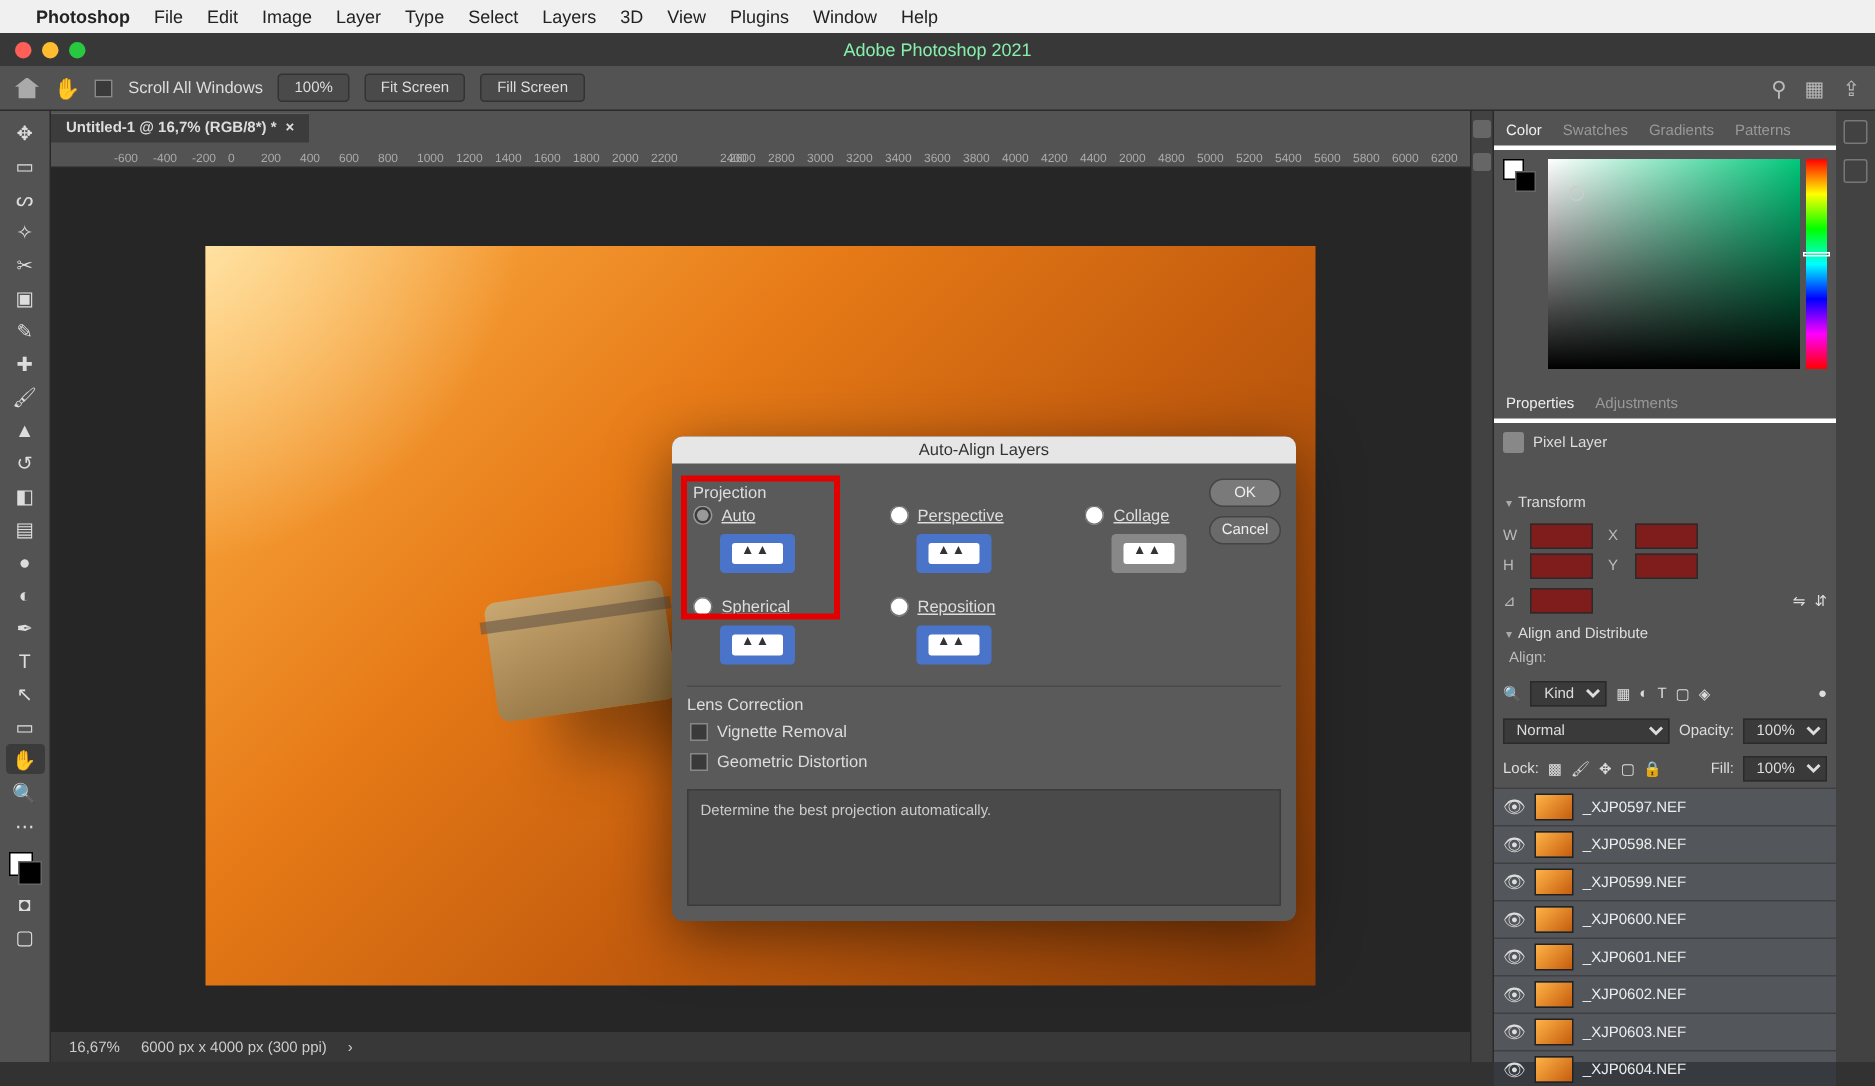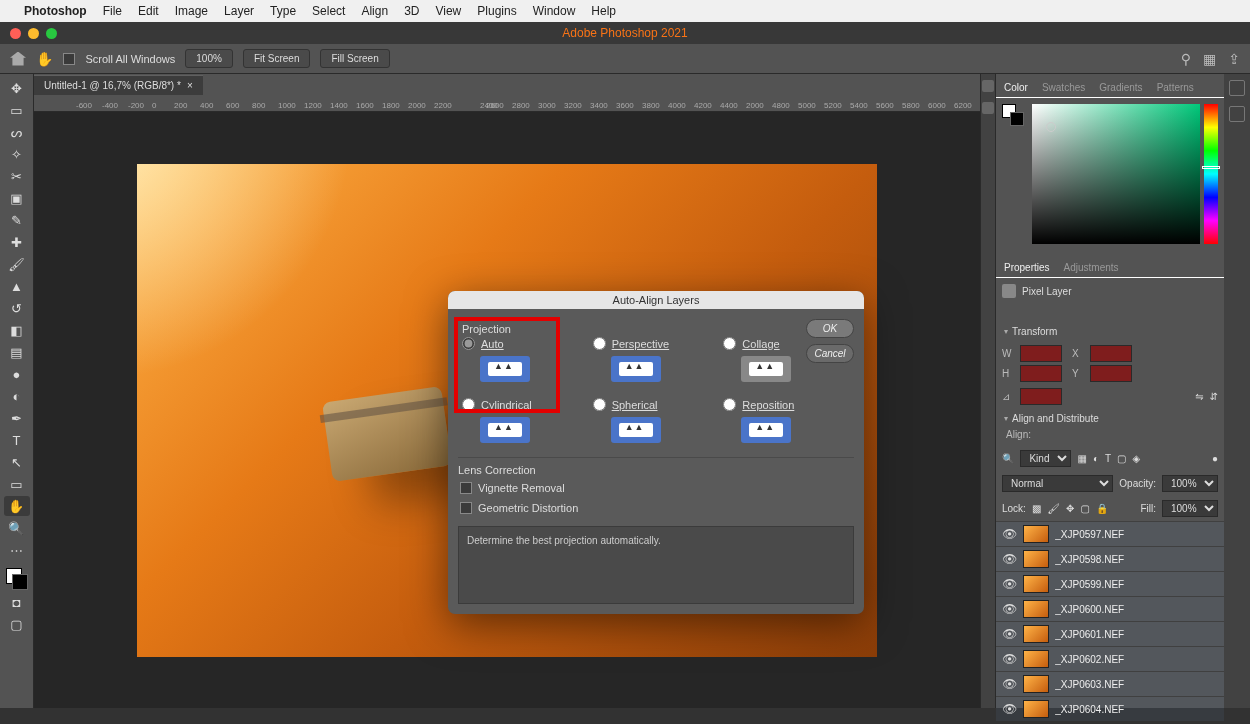--- a/index.html
+++ b/index.html
@@ -4,50 +4,50 @@
 <style>
 * { margin: 0; padding: 0; box-sizing: border-box; font-family: -apple-system, "Helvetica Neue", Arial, sans-serif; }
 body { width: 1250px; height: 724px; background: #323232; overflow: hidden; color: #ddd; font-size: 11px; }
 .menubar { height: 22px; background: #f0f0f0; color: #222; display: flex; align-items: center; padding: 0 8px; gap: 16px; font-size: 12px; }
 .menubar .apple { font-size: 14px; }
 .menubar .app { font-weight: 700; }
 .window-titlebar { height: 22px; background: #383838; display: flex; align-items: center; position: relative; }
 .traffic { display: flex; gap: 7px; padding-left: 10px; }
 .traffic span { width: 11px; height: 11px; border-radius: 50%; }
 .t-red { background: #ff5f57; } .t-yel { background: #febc2e; } .t-grn { background: #28c840; }
-.wt-title { position: absolute; left: 50%; transform: translateX(-50%); color: #f97316; font-size: 12px; }
+.wt-title { position: absolute; left: 50%; transform: translateX(-50%); color: #86efac; font-size: 12px; }
 .options-bar { height: 30px; background: #535353; display: flex; align-items: center; padding: 0 10px; gap: 10px; border-bottom: 1px solid #2a2a2a; }
 .home-icon { width: 16px; height: 14px; background: #aaa; clip-path: polygon(50% 0, 100% 45%, 85% 45%, 85% 100%, 15% 100%, 15% 45%, 0 45%); }
 .hand-icon { font-size: 14px; color: #ddd; }
 .chk { width: 12px; height: 12px; border: 1px solid #888; background: #3a3a3a; }
 .ob-btn { background: #4a4a4a; border: 1px solid #333; padding: 3px 10px; color: #ddd; border-radius: 3px; font-size: 10px; }
 .ob-right { margin-left: auto; display: flex; gap: 12px; align-items: center; color: #bbb; font-size: 14px; }
 .main { display: flex; height: 634px; }
 .tools { width: 34px; background: #535353; display: flex; flex-direction: column; align-items: center; padding-top: 4px; gap: 2px; border-right: 1px solid #2a2a2a; }
 .tool { width: 26px; height: 20px; display: flex; align-items: center; justify-content: center; color: #ddd; font-size: 13px; border-radius: 3px; }
 .tool.active { background: #3b3b3b; }
 .swatches { width: 22px; height: 22px; position: relative; margin-top: 6px; }
 .swatches .fg { width: 16px; height: 16px; background: #fff; border: 1px solid #000; position: absolute; top: 0; left: 0; }
 .swatches .bg { width: 16px; height: 16px; background: #000; border: 1px solid #666; position: absolute; bottom: 0; right: 0; }
 .canvas-area { flex: 1; background: #262626; display: flex; flex-direction: column; position: relative; }
-.doc-tab { height: 22px; background: #535353; display: flex; align-items: center; }
+.doc-tab { height: 22px; background: #535353; display: flex; align-items: center; font-weight: bold; }
 .doc-tab-inner { background: #3c3c3c; padding: 4px 10px; font-size: 10px; color: #ddd; display: flex; align-items: center; gap: 6px; border-top: 1px solid #606060; }
 .ruler-h { height: 16px; background: #535353; color: #aaa; font-size: 8px; display: flex; align-items: flex-end; padding-left: 34px; overflow: hidden; border-bottom: 1px solid #2a2a2a; position: relative; }
 .ruler-h span { position: absolute; bottom: 1px; }
 .canvas-wrap { flex: 1; display: flex; align-items: center; justify-content: center; position: relative; }
 .canvas-img { width: 740px; height: 493px; background: linear-gradient(135deg, #ffb347 0%, #e67a17 35%, #c55d0e 60%, #8b3d08 100%); position: relative; overflow: hidden; }
 .canvas-img::before { content: ""; position: absolute; width: 300px; height: 300px; background: radial-gradient(circle at top left, rgba(255,245,200,0.9), transparent 60%); top: -40px; left: -40px; }
 .watch-shape { position: absolute; left: 190px; top: 230px; width: 120px; height: 80px; background: linear-gradient(160deg, #c9a872, #8a6a3a); border-radius: 8px; transform: rotate(-8deg); box-shadow: 40px 30px 40px rgba(0,0,0,0.35); }
 .watch-shape::after { content: ""; position: absolute; left: -4px; top: 12px; width: 128px; height: 8px; background: #654; opacity: .6; }
 .overlay-text { position: absolute; right: 20px; bottom: 55px; color: #fff; font-size: 34px; font-weight: 700; font-family: "Segoe UI", Arial, sans-serif; }
 .status { height: 20px; background: #383838; display: flex; align-items: center; padding: 0 12px; gap: 14px; font-size: 10px; color: #ccc; position: absolute; bottom: 0; left: 0; right: 0; }
 .collapse-strip { width: 16px; background: #424242; border-left: 1px solid #2a2a2a; border-right: 1px solid #2a2a2a; display: flex; flex-direction: column; align-items: center; padding-top: 6px; gap: 10px; }
 .collapse-strip span { width: 12px; height: 12px; background: #666; border-radius: 2px; }
 .right-panels { width: 228px; background: #535353; display: flex; flex-direction: column; font-size: 10px; }
-.panel-tabs { display: flex; padding: 4px 6px 0 6px; gap: 10px; color: #999; border-bottom: 1px solid #ffffff; }
+.panel-tabs { display: flex; padding: 4px 6px 0 6px; gap: 10px; color: #999; border-bottom: 3px solid #ffffff; }
 .panel-tabs span { padding: 4px 2px; }
 .panel-tabs .active { color: #eee; }
 .panel-body { padding: 6px; }
 .color-picker { height: 140px; display: flex; gap: 4px; }
 .color-field { flex: 1; background: linear-gradient(to bottom, rgba(0,0,0,0) 0%, #000 100%), linear-gradient(to right, #fff 0%, #00c87a 100%); position: relative; }
 .color-field .dot { position: absolute; top: 18px; left: 14px; width: 10px; height: 10px; border: 1.5px solid #ccc; border-radius: 50%; }
 .hue-strip { width: 14px; background: linear-gradient(to bottom, #f00, #ff0, #0f0, #0ff, #00f, #f0f, #f00); position: relative; }
 .hue-strip .mark { position: absolute; top: 62px; left: -2px; width: 18px; height: 3px; border: 1px solid #fff; }
 .mini-sw { width: 22px; height: 22px; position: relative; margin-right: 4px; }
 .mini-sw .f { width: 14px; height: 14px; background: #fff; border: 1px solid #000; position: absolute; top: 0; left: 0; }
@@ -74,39 +74,39 @@
 .proj-opt .r { display: flex; align-items: center; gap: 6px; text-decoration: underline; }
 .proj-opt input[type=radio] { accent-color: #999; }
 .proj-icon { width: 50px; height: 26px; background: #4a74c9; border-radius: 3px; display: flex; align-items: center; justify-content: center; margin-left: 18px; position: relative; }
 .proj-icon .inner { width: 34px; height: 14px; background: #fff; border-radius: 2px; position: relative; }
 .proj-icon .inner::after { content: "▲▲"; position: absolute; font-size: 9px; color: #333; left: 6px; top: -1px; letter-spacing: 1px; }
 .proj-icon.g { background: #888; }
 .redbox { position: absolute; border: 4px solid #e30000; top: 8px; left: 6px; width: 106px; height: 96px; pointer-events: none; }
 .lens { border-top: 1px solid #4a4a4a; margin-top: 6px; padding-top: 6px; }
 .lens .chkrow { display: flex; align-items: center; gap: 6px; padding: 4px 2px; }
 .hintbox { background: #4a4a4a; border: 1px solid #3b3b3b; padding: 8px; margin-top: 8px; min-height: 78px; color: #ccc; font-size: 10px; }
-.dlg-btns { position: absolute; right: 10px; top: 10px; display: flex; flex-direction: column; gap: 6px; font-style: italic; }
+.dlg-btns { position: absolute; right: 10px; top: 10px; display: flex; flex-direction: column; gap: 6px; }
 .dlg-btn { width: 48px; padding: 3px 0; text-align: center; background: #6a6a6a; border: 1px solid #444; border-radius: 10px; color: #eee; font-size: 10px; }
 .dlg-btn.primary { background: #7a7a7a; }
 .far-strip { width: 26px; background: #424242; display: flex; flex-direction: column; align-items: center; padding-top: 6px; gap: 10px; }
 .far-strip span { width: 16px; height: 16px; border: 1px solid #777; border-radius: 2px; }
 </style>
 </head>
 <body>
 
 <div class="menubar">
   <span class="apple"></span>
   <span class="app">Photoshop</span>
   <span>File</span>
   <span>Edit</span>
   <span>Image</span>
   <span>Layer</span>
   <span>Type</span>
   <span>Select</span>
-  <span>Align</span>
+  <span>Layers</span>
   <span>3D</span>
   <span>View</span>
   <span>Plugins</span>
   <span>Window</span>
   <span>Help</span>
 </div>
 
 <div class="window-titlebar">
   <div class="traffic">
     <span class="t-red"></span>
@@ -248,29 +248,20 @@
                     <input type="radio" style="">
                     <span>Collage</span>
                   </div>
                 <div class="proj-icon g">
                     <div class="inner"></div>
                   </div>
               </div>
               <div class="proj-opt">
                 <div class="r">
                     <input type="radio" style="">
-                    <span>Cylindrical</span>
-                  </div>
-                <div class="proj-icon">
-                    <div class="inner"></div>
-                  </div>
-              </div>
-              <div class="proj-opt">
-                <div class="r">
-                    <input type="radio" style="">
                     <span>Spherical</span>
                   </div>
                 <div class="proj-icon">
                     <div class="inner"></div>
                   </div>
               </div>
               <div class="proj-opt">
                 <div class="r">
                     <input type="radio" style="">
                     <span>Reposition</span>
@@ -288,20 +279,25 @@
                 <span>Vignette Removal</span>
               </div>
             <div class="chkrow">
                 <span class="chk"></span>
                 <span>Geometric Distortion</span>
               </div>
           </div>
           <div class="hintbox">Determine the best projection automatically.</div>
         </div>
       </div>
+    </div>
+    <div class="status">
+      <span>16,67%</span>
+      <span>6000 px x 4000 px (300 ppi)</span>
+      <span>›</span>
     </div>
   </div>
 
   <div class="collapse-strip">
     <span></span>
     <span></span>
   </div>
 
   <div class="right-panels">
     <div class="panel-tabs">

